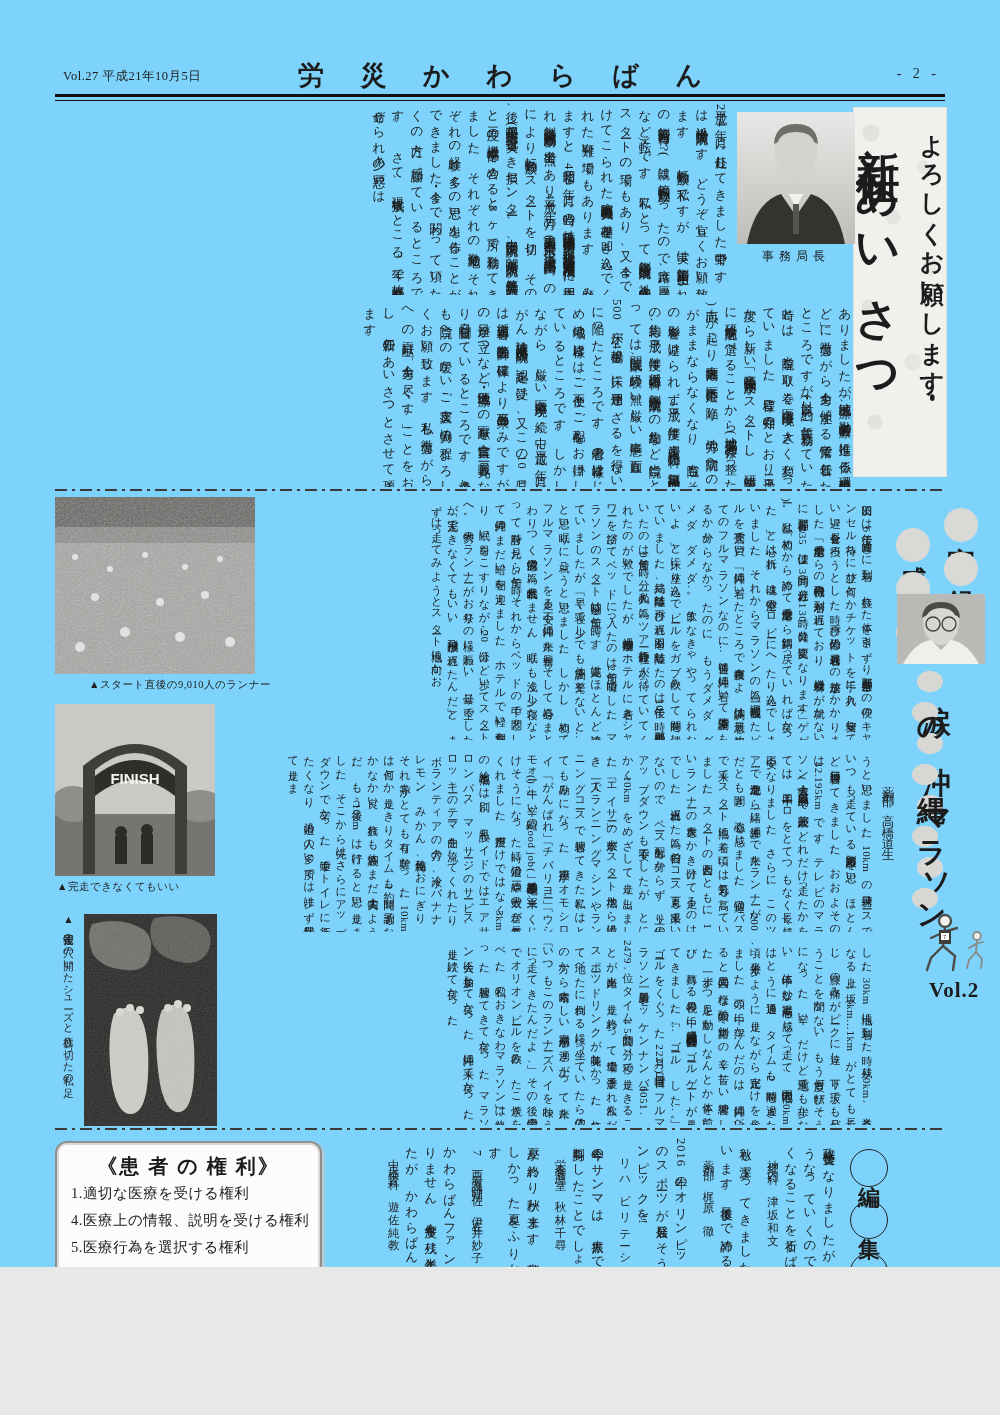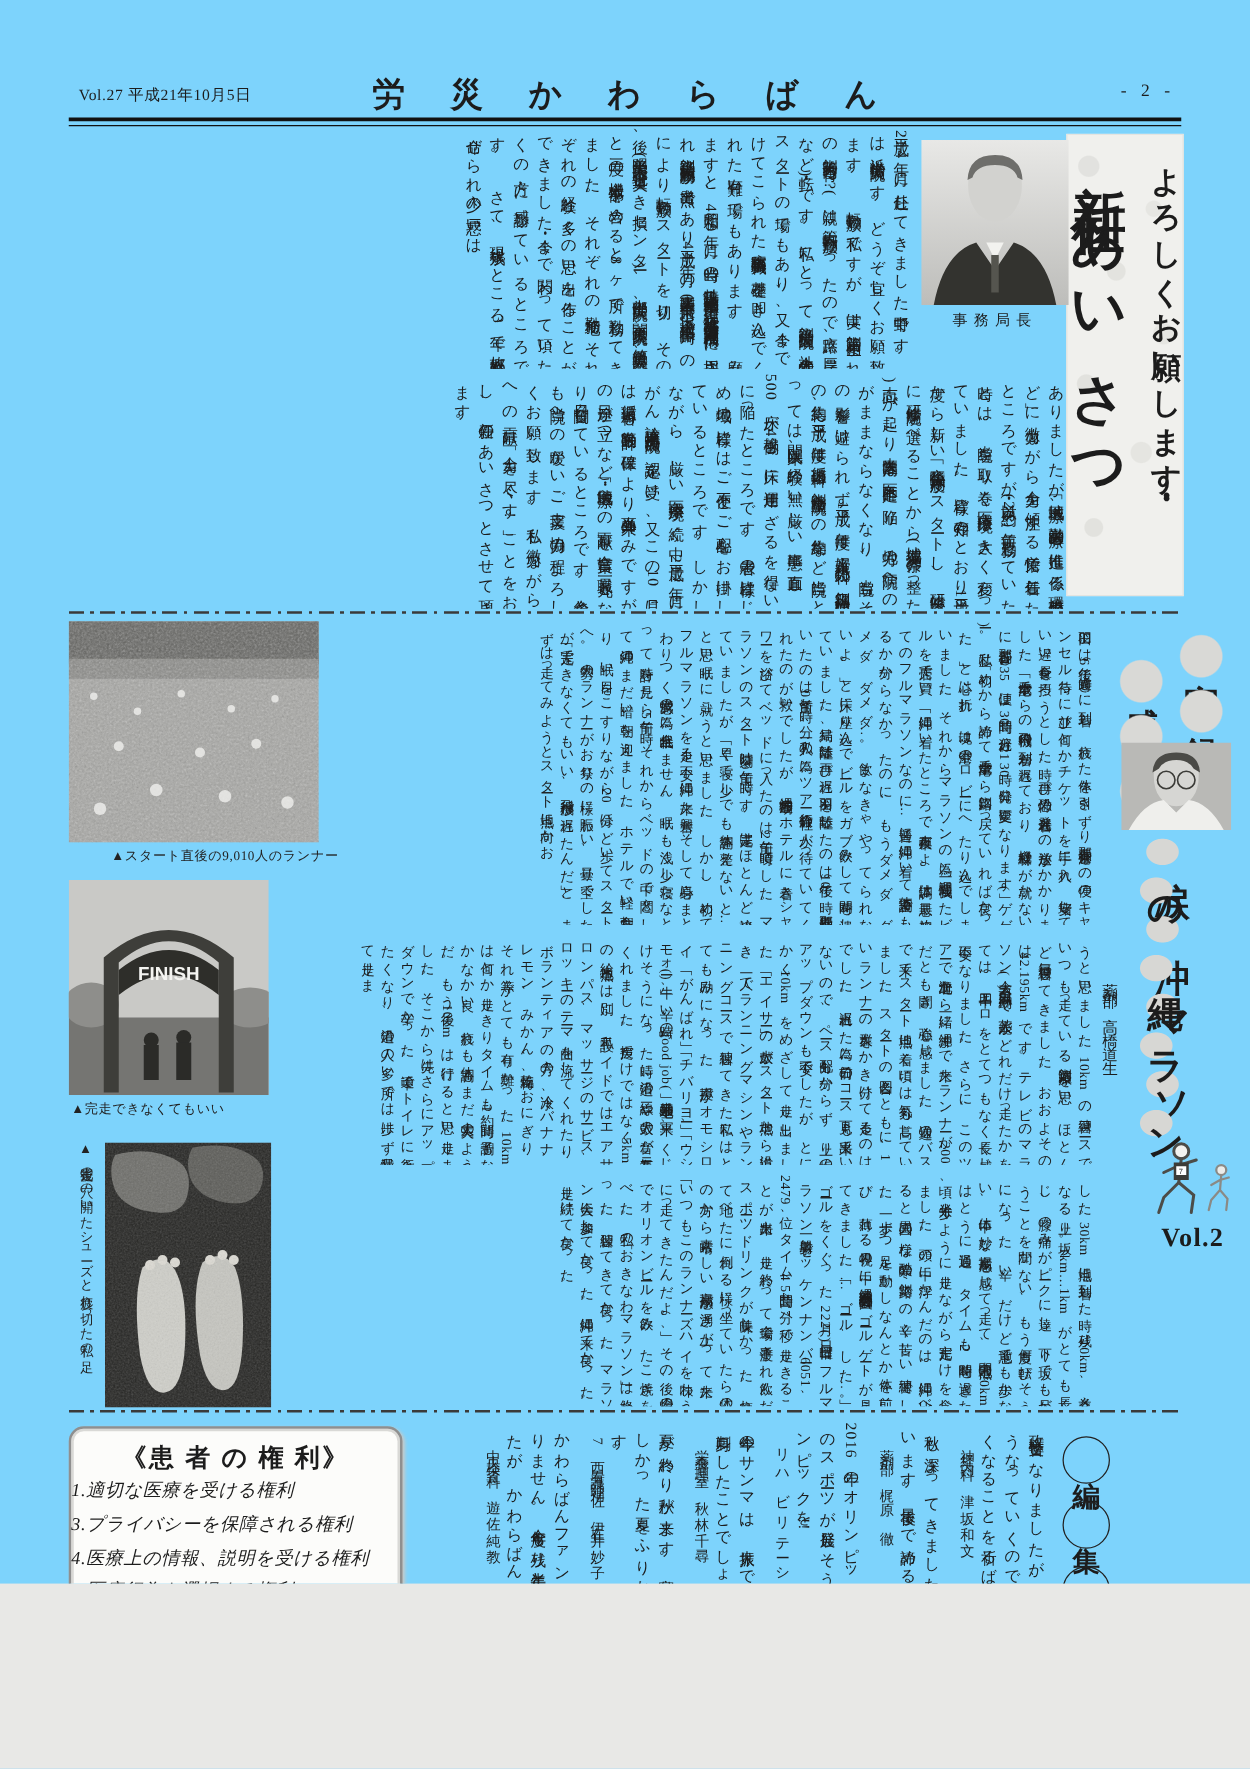--- a/index.html
+++ b/index.html
@@ -48,21 +48,21 @@
      font-family:"Liberation Sans","DejaVu Sans",sans-serif;}
   .mchar:nth-child(even){transform:translateX(-5px);}
   .byline{font-size:12.5px;letter-spacing:4px;}
   .vol2{font-size:21px;font-weight:bold;letter-spacing:1px;}
   
   .mv{font-size:11px;line-height:1.45;letter-spacing:.5px;}
   
   .rights{left:55px;top:1141px;width:263px;height:190px;background:#fcfcfa;
      border:2px solid #8f8f8f;border-radius:12px;box-shadow:inset 0 0 0 2px #d9d9d6,2px 2px 3px #c9c9c6;}
   .rights-title{text-align:center;font-size:20px;font-weight:bold;letter-spacing:2px;margin-top:10px;}
-  .rights-item{font-size:14.5px;line-height:1.85;letter-spacing:.5px;font-style:italic;}
+  .rights-item{font-size:14.5px;line-height:1.85;margin-left:14px;letter-spacing:.5px;}
   .ed{left:330px;top:1138px;width:558px;height:250px;}
   .entry{margin-block-end:9px;}
   .etext{margin:0;}
   .esig{margin:0;font-size:11.5px;padding-block-start:0;padding-inline-start:12px;letter-spacing:5px;}
   .ed-circles{margin-block-end:12px;padding-inline-start:6px;}
   .cchar{display:inline-block;width:36px;height:36px;line-height:36px;text-align:center;
      border:1.6px solid #222;border-radius:50%;font-size:22px;font-weight:bold;margin:5px 0;text-orientation:upright;}
   .bottom-rule{left:55px;right:55px;top:1391px;height:3px;background:#111;}
 </style>
 </head>
@@ -224,21 +224,20 @@
 
   <div class="abs v mv" style="left:258px;top:497px;width:616px;height:243px;">羽田には午後6時過ぎに到着し、疲れた体を引きずり那覇空港行きの便のキャンセル待ちに並び何とかチケットを手に入れ、安堵して遅い遅い昼食を摂ろうとした時、再び恐怖の発着遅れの放送がかかりました、「千歳空港からの飛行機の到着が遅れており、機材繰りが就かない為に那覇行き135便は1時間30分遅れ21時30分発に変更になります」(ゲゲー)。私は「初めから諦めて千歳空港から釧路に戻っていれば良かった。」と心は折れ、魂は空港のロビーにへたり込んでしまいました。それからマラソンの為に一週間我慢したビールを売店で買い、「沖縄に着いたところで真夜中だよ、体調は最悪、初めてのフルマラソンなのに…普通に沖縄に着いて体調万全でも完走出来るか分からなかったのに、もうダメダ、ダメダ、ダメダ…。飲まなきゃやってられないよ。」と床に座り込んでビールをガブ飲みして時間を潰していました。結局、離陸は再び遅れ羽田を離陸したのは午後10時、那覇空港に着いたのは午前0時30分、私一人の為にツアー旅行会社の人が待っていてくれたのが救いでしたが、沖縄市胡屋のホテルに着きシャワーを浴びてベッドに入ったのは午前2時頃でした。マラソンのスタート時刻は午前9時です。完走はほとんど諦めていましたが、「早く寝て少しでも体調を整えないと…」と思い眠りに就こうと思いました。しかし、初めてフルマラソンを走る不安、沖縄に来た興奮、そして心身にまとわりつく疲労感の為に全然眠れません。眠りも浅く少し寝たなと思って時計を見たら午前5時、それからベッドの中で悶々として沖縄のまだ暗い朝を迎えました。ホテルで軽い朝食を摂り、眠い目をこすりながら20分ほど歩いてスタート会場へ。大勢のランナーがお祭りの様に賑わい、曇り空でしたが「完走できなくてもいい、飛行機が遅れたんだ」と、まずは走ってみようとスタート地点に向かお</div>
   <div class="abs v mv" style="left:222px;top:748px;width:652px;height:184px;">うと思いました。10kmの練習コースでいつも走っている釧路湿原を思い、ほとんど毎日練習してきました。おおよその距離は42.195kmです。テレビのマラソン大会(司会・島田紳助)で芸能人がどれだけ走ったかを見ては、四十二キロをとてつもなく長く感じ不安になりました。さらに、このツアーで北海道から一緒に沖縄まで来たランナーが200人だとも聞き、心強く感じました。送迎のバスで来てスタート地点に着く頃には気分も高じていました。スタートの合図とともに、1万人近いランナーの大群をかき分けて走るのは大変でした。出遅れた為に前日のコース下見も出来ていないので、ペース配分も分からず、上り坂のアップダウンも不安でしたが、とにかく10kmをめざして走り出しました。「エイサー」の太鼓がスタート地点から沿道に響き、一人でランニングマシンやランニングコースで練習してきた私にはとても励みになった。声援がオモシロイ、「がんばれ」、「チバリヨー」、「ウシモォー(牛)」、辛い時の「good job」(嘉手納基地の米軍)、くじけそうになった時に沿道の三線や太鼓の音が元気をくれました。声援だけではなく5km毎の給水地点とは別に、私設エイドではエアサロンパス、マッサージのサービス、ロッキーのテーマ曲を流してくれたり、ボランティアの方々の、冷水、バナナ、レモン、みかん、乾燥梅、おにぎり、黒糖飴それ等々がとても有り難かった。10kmは何とか走りきりタイムも約1時間、調子もなかなか良い、疲れも体調もまだ大丈夫のようだ。もう後10kmは行けると思い走りました。そこから先はさらにアップダウンで辛かった。途中でトイレに行きたくなり、沿道の人の多い所では歩けず我慢して走りま</div>
   <div class="abs v mv" style="left:238px;top:940px;width:636px;height:185px;">した。30km地点に到着した時、残り10km、益々辛くなる上り坂。1km…1kmがとても長く感じ、膝の痛みがピークに達し、下り坂でも足が言うことを聞かない、もう何度も転びそうになった。辛い、だけど意地でも歩かない、体中に妙な高揚感を感じて走って、中間地点の20kmはとうに通過し、タイムも2時間を過ぎた頃、半分歩くように走りながら完走だけを念じました。頭の中に浮かんだのは、沖縄に比べると異国の様な酷寒の釧路での辛く苦しい練習でした。一歩ずつ足を動かしなんとか体を前に運び、薄れる視界の中に沖縄県総合運動公園のゴールゲートが見えてきました。「…ゴール、した…」。ゴールをくぐった、2月22日(日曜日)、フルマラソン一般男子ゼッケンナンバー6051、順位2479位、タイム4時間54分17秒で走りきることが出来た。走り終わって会場で手渡され飲んだスポーツドリンクが美味しかった。疲れて地べたに倒れる様に坐っていたら体の奥の方から素晴らしい高揚感が湧き上がって来た。「いつもこのランナーズハイを味わう為に走ってきたんだよ。」、その後、会場の屋台でオリオンビールを飲み、たこ焼きを食べた。私の「おきなわマラソン」は終わった。練習してきて良かった。マラソン大会に参加して良かった。沖縄に来て良かった。走り続けて良かった。</div>
 
   <div class="abs dashdot" style="left:55px;right:55px;top:1128px;"></div>
 
   <div class="abs rights">
     <div class="rights-title">《患 者 の 権 利》</div>
     <div class="rights-item">1.適切な医療を受ける権利</div>
-    <div class="rights-item">3.プライバシーを保障される権利</div>
     <div class="rights-item">4.医療上の情報、説明を受ける権利</div>
     <div class="rights-item">5.医療行為を選択する権利</div>
   </div>
 
   <div class="abs v ed">
     <div class="ed-circles">
       <span class="cchar">編</span>
       <span class="cchar">集</span>
       <span class="cchar">後</span>
       <span class="cchar">記</span>

